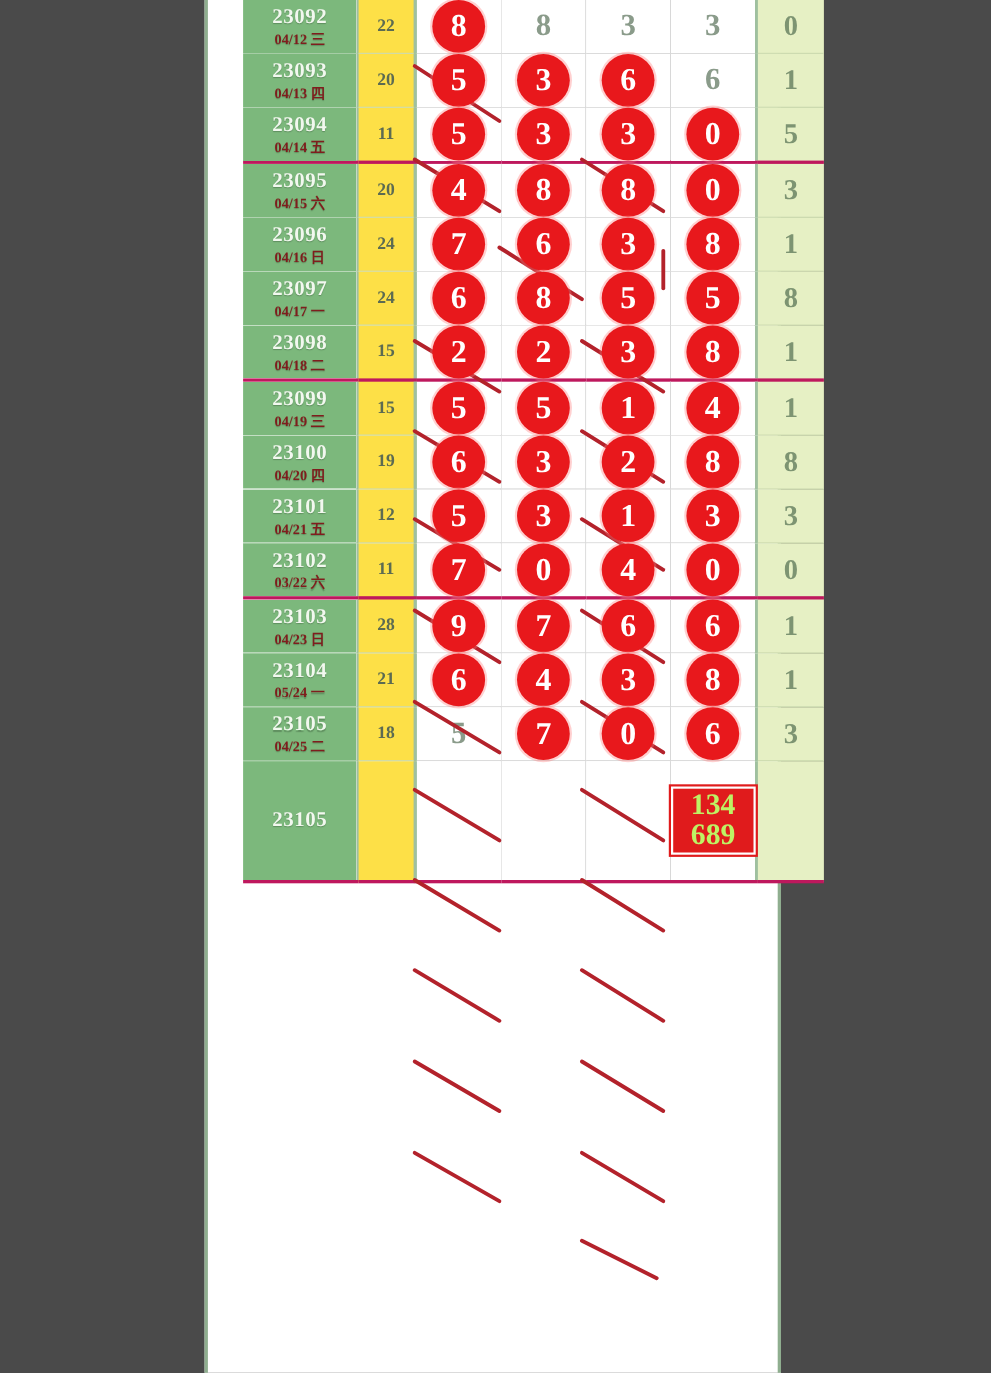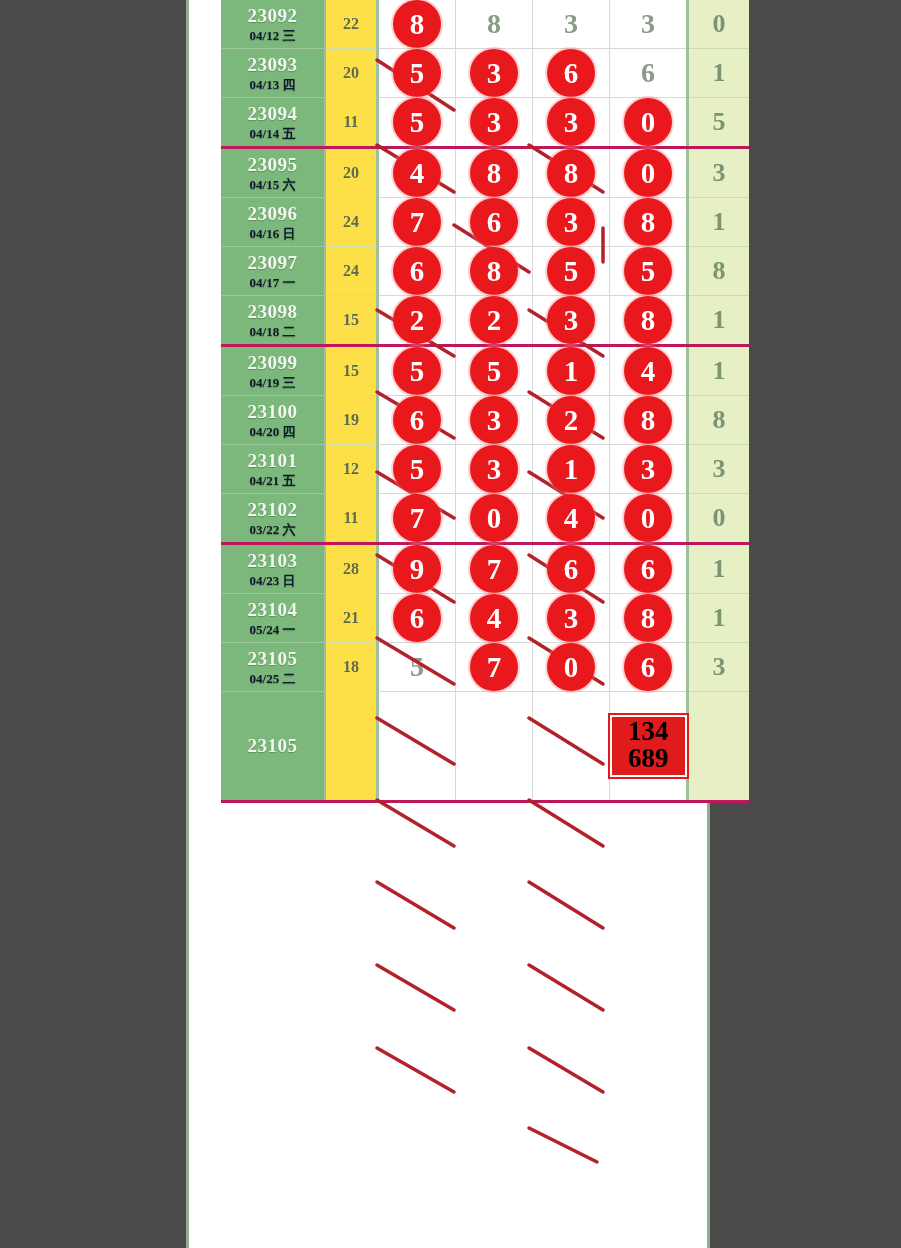--- a/index.html
+++ b/index.html
@@ -15,28 +15,28 @@
          font-size:16px;font-weight:bold;border-bottom:1px solid #cddbb0;
          border-left:2px solid #9fc09f;border-right:3px solid #9fc09f;}
   .c-num{width:76px;background:#ffffff;text-align:center;vertical-align:middle;position:relative;
          border-bottom:1px solid #d8d8d8;border-right:1px solid #d8d8d8;}
   .c-tail{width:60px;background:#e6f0c4;text-align:center;vertical-align:middle;color:#7d9472;
           font-size:26px;font-weight:bold;border-bottom:1px solid #cddbb0;
           border-left:3px solid #9fc09f;}
   tr.grp .c-issue,tr.grp .c-sum,tr.grp .c-num,tr.grp .c-tail{border-bottom:3px solid #be185d;}
   .issue-no{display:block;color:#f2f8ef;font-size:19px;font-weight:bold;letter-spacing:.5px;
             line-height:1.05;text-shadow:0 1px 1px rgba(60,90,60,.45);}
-  .issue-dt{display:block;color:#0f172a;font-size:13px;font-weight:bold;margin-top:3px;
+  .issue-dt{display:block;color:#7f1d1d;font-size:13px;font-weight:bold;margin-top:3px;
             line-height:1.05;text-shadow:0 1px 1px rgba(60,90,60,.45);}
   .ball{display:inline-block;width:48px;height:48px;line-height:48px;border-radius:50%;
         background:#e8181c;color:#ffffff;font-size:29px;font-weight:bold;
         box-shadow:0 0 0 2px rgba(255,120,120,.35);position:relative;z-index:3;}
   .plain{display:inline-block;width:48px;height:48px;line-height:48px;color:#8a9b8a;
          font-size:28px;font-weight:bold;}
-  .sumbox{display:inline-block;background:#e01b1c;color:#000000;border:2px solid #ffffff;
+  .sumbox{display:inline-block;background:#e01b1c;color:#bef264;border:2px solid #ffffff;
           box-shadow:0 0 0 2px #e01b1c;padding:1px 16px 3px;font-size:27px;font-weight:bold;
           line-height:1.0;text-align:center;position:relative;z-index:3;}
   .sumbox span{display:block;}
   #links{position:absolute;left:0;top:0;width:524px;height:1248px;pointer-events:none;z-index:2;}
   .c-last .c-num{height:108px;}
 </style>
 </head>
 <body>
 
 <div id="page">

